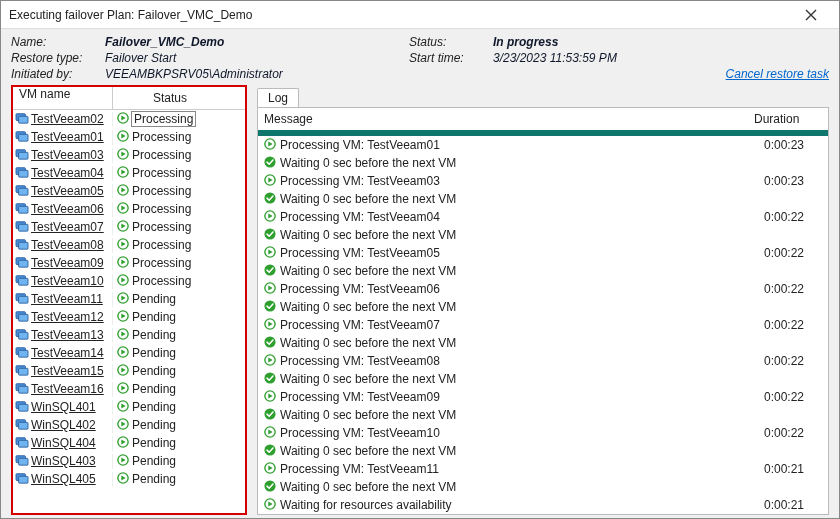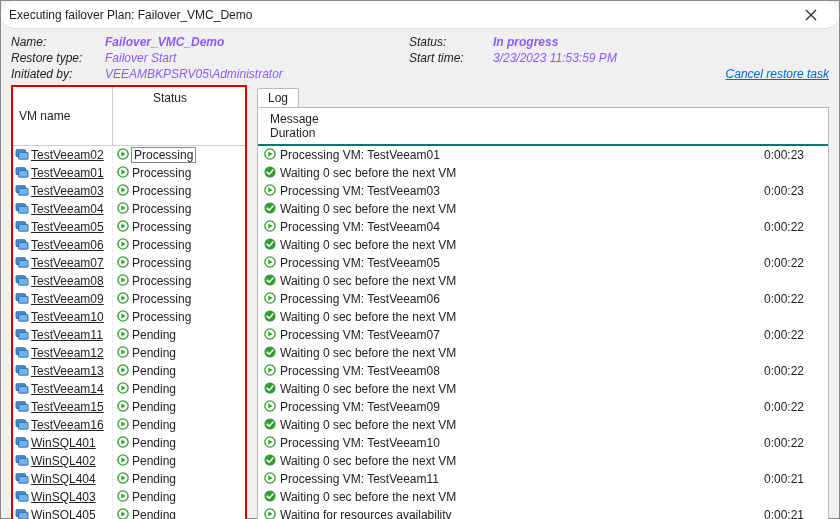--- a/index.html
+++ b/index.html
@@ -1,43 +1,43 @@
 <!DOCTYPE html>
 <html><head>
 <meta charset="utf-8">
 <style>
   * { box-sizing: border-box; }
   html, body { margin:0; padding:0; font-family: "Segoe UI", Tahoma, Arial, sans-serif; font-size:12px; color:#222; background:#fff; }
   .window { width:840px; height:519px; border:1px solid #888; background:#f0f0f0; display:flex; flex-direction:column; }
-  .titlebar { height:28px; background:#fff; border-bottom:1px solid #ddd; display:flex; align-items:center; padding:0 8px; justify-content:space-between;border-radius:14px; }
+  .titlebar { height:28px; background:#fff; border-bottom:1px solid #ddd; display:flex; align-items:center; padding:0 8px; justify-content:space-between; }
   .titlebar-text { font-size:12px; }
   .titlebar-close { width:40px; height:28px; display:flex; align-items:center; justify-content:center; cursor:pointer; }
   .body { flex:1; display:flex; flex-direction:column; padding:6px 10px 8px 10px; gap:4px; }
   .info-grid { display:grid; grid-template-columns: 90px 300px 80px 210px 1fr; column-gap:4px; row-gap:2px; align-items:center; font-size:12px;font-style:italic; }
   .info-label { color:#222; }
-  .info-value { color:#8b5cf6; }
+  .info-value { color:#0f172a; }
   .info-bold { font-weight:600; }
   .cancel-link { color:#0066cc; text-align:right; cursor:pointer; text-decoration:underline; grid-column:5; grid-row:3; white-space:nowrap; }
   .content { flex:1; display:flex; gap:10px; min-height:0; }
   .vm-panel { width:236px; border:2px solid #d40000; background:#fff; display:flex; flex-direction:column; }
   .vm-header { display:flex; border-bottom:1px solid #ccc; background:#fff; }
-  .vm-h-name { width:100px; padding:22px 6px; border-right:1px solid #ccc; font-weight:400; }
+  .vm-h-name { width:100px; padding:0 6px; border-right:1px solid #ccc; font-weight:400; }
   .vm-h-status { flex:1; padding:4px 6px; font-weight:400;margin-left:34px; }
   .vm-list { flex:1; overflow:hidden; }
   .vm-row { display:flex; height:18px; align-items:center; }
   .vm-row.selected .vm-cell-status-text { outline:1px solid #888; background:#fff; padding:0 2px; }
   .vm-cell-name { width:100px; display:flex; align-items:center; padding:0 2px; gap:2px; border-right:1px solid #eee; white-space:nowrap; overflow:hidden;text-decoration:underline; }
   .vm-cell-status { flex:1; display:flex; align-items:center; gap:3px; padding:0 4px; }
   .vm-icon { width:14px; height:12px; flex:none; }
   .status-icon { width:12px; height:12px; flex:none; }
   .log-side { flex:1; display:flex; flex-direction:column; min-width:0; }
   .tabstrip { height:22px; display:flex; align-items:flex-end; }
   .tab { background:#fff; border:1px solid #bbb; border-bottom:none; padding:2px 10px; font-size:12px; border-radius:2px 2px 0 0; cursor:pointer;text-align:center; }
   .log-box { flex:1; background:#fff; border:1px solid #bbb; display:flex; flex-direction:column; min-height:0; }
-  .log-header { display:flex; border-bottom:2px solid #0f766e; padding:4px 12px; font-size:12px;flex-direction:column; }
+  .log-header { display:flex; border-bottom:6px solid #0f766e; padding:4px 6px; font-size:12px; }
   .log-h-msg { flex:1; }
   .log-h-dur { width:68px; text-align:left; }
   .log-scroll { flex:1; overflow-y:scroll; }
   .log-row { display:flex; align-items:center; height:18px; padding:0 6px; gap:4px; }
   .log-msg { flex:1; white-space:nowrap; overflow:hidden; text-overflow:ellipsis; }
   .log-dur { width:58px; text-align:left; }
   .footer { height:40px; display:flex; align-items:center; justify-content:flex-end; padding:0 10px; }
   .btn { min-width:74px; height:24px; border:1px solid #999; background:linear-gradient(#fff,#e6e6e6); border-radius:2px; cursor:pointer; font-size:12px; }
   
   .log-scroll::-webkit-scrollbar { width:16px; }

